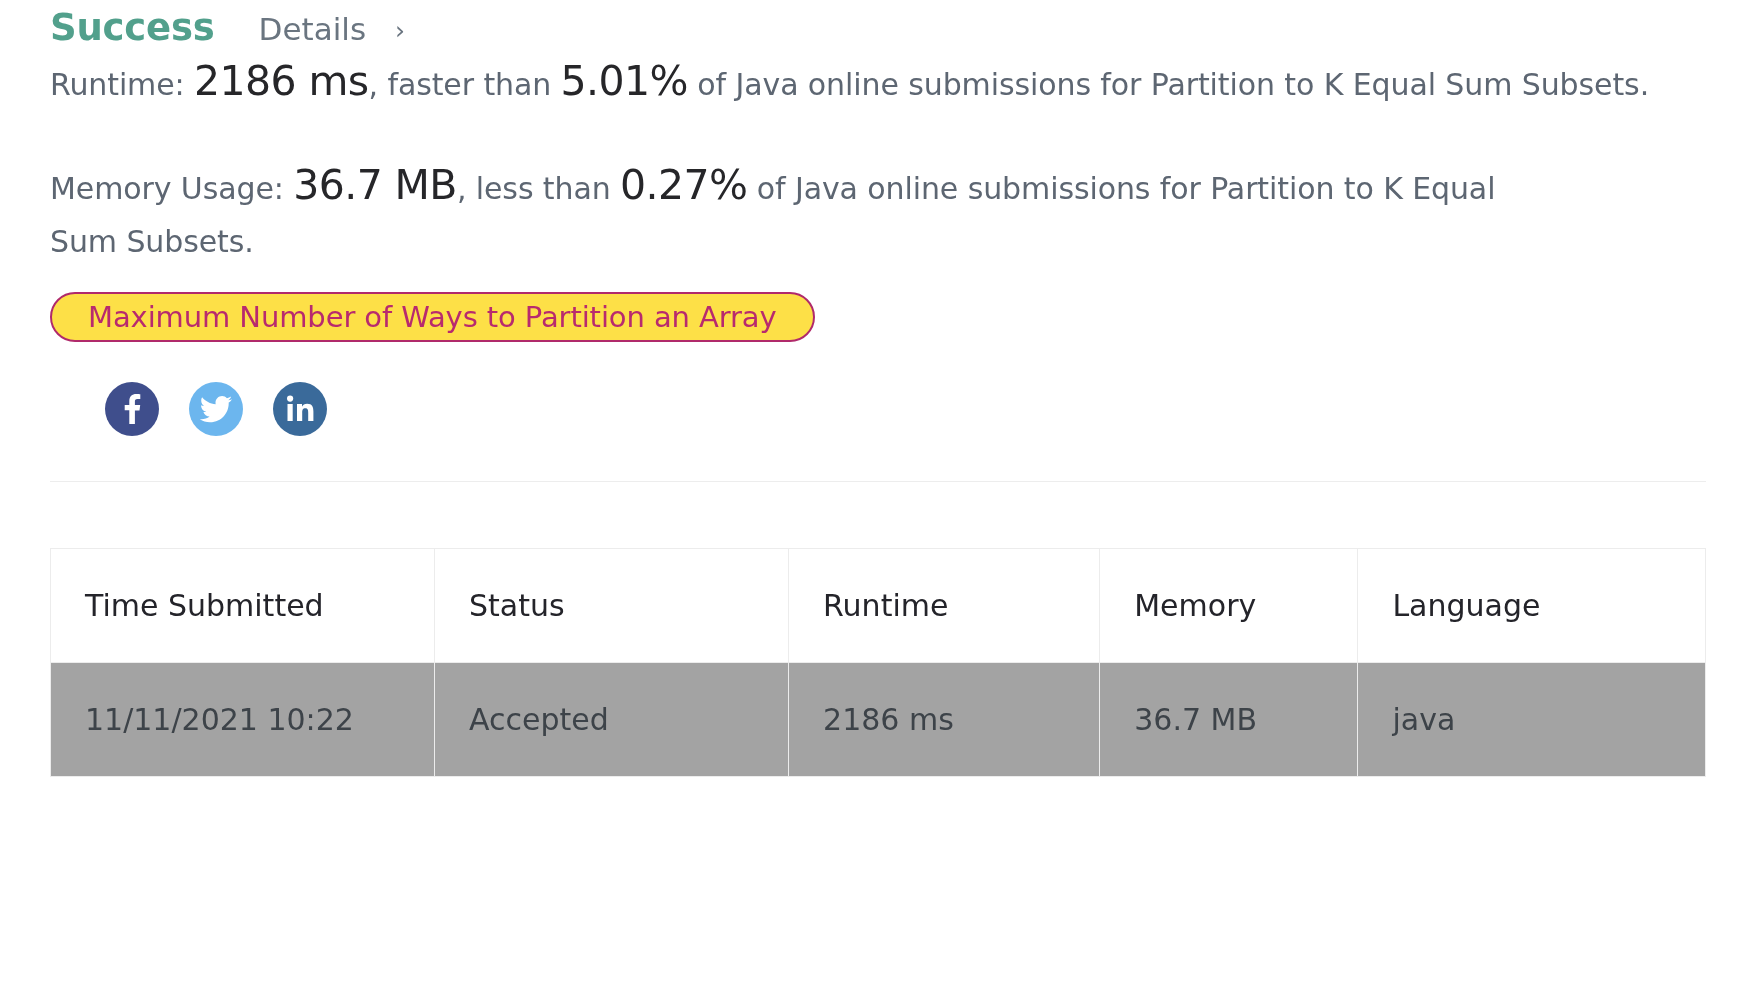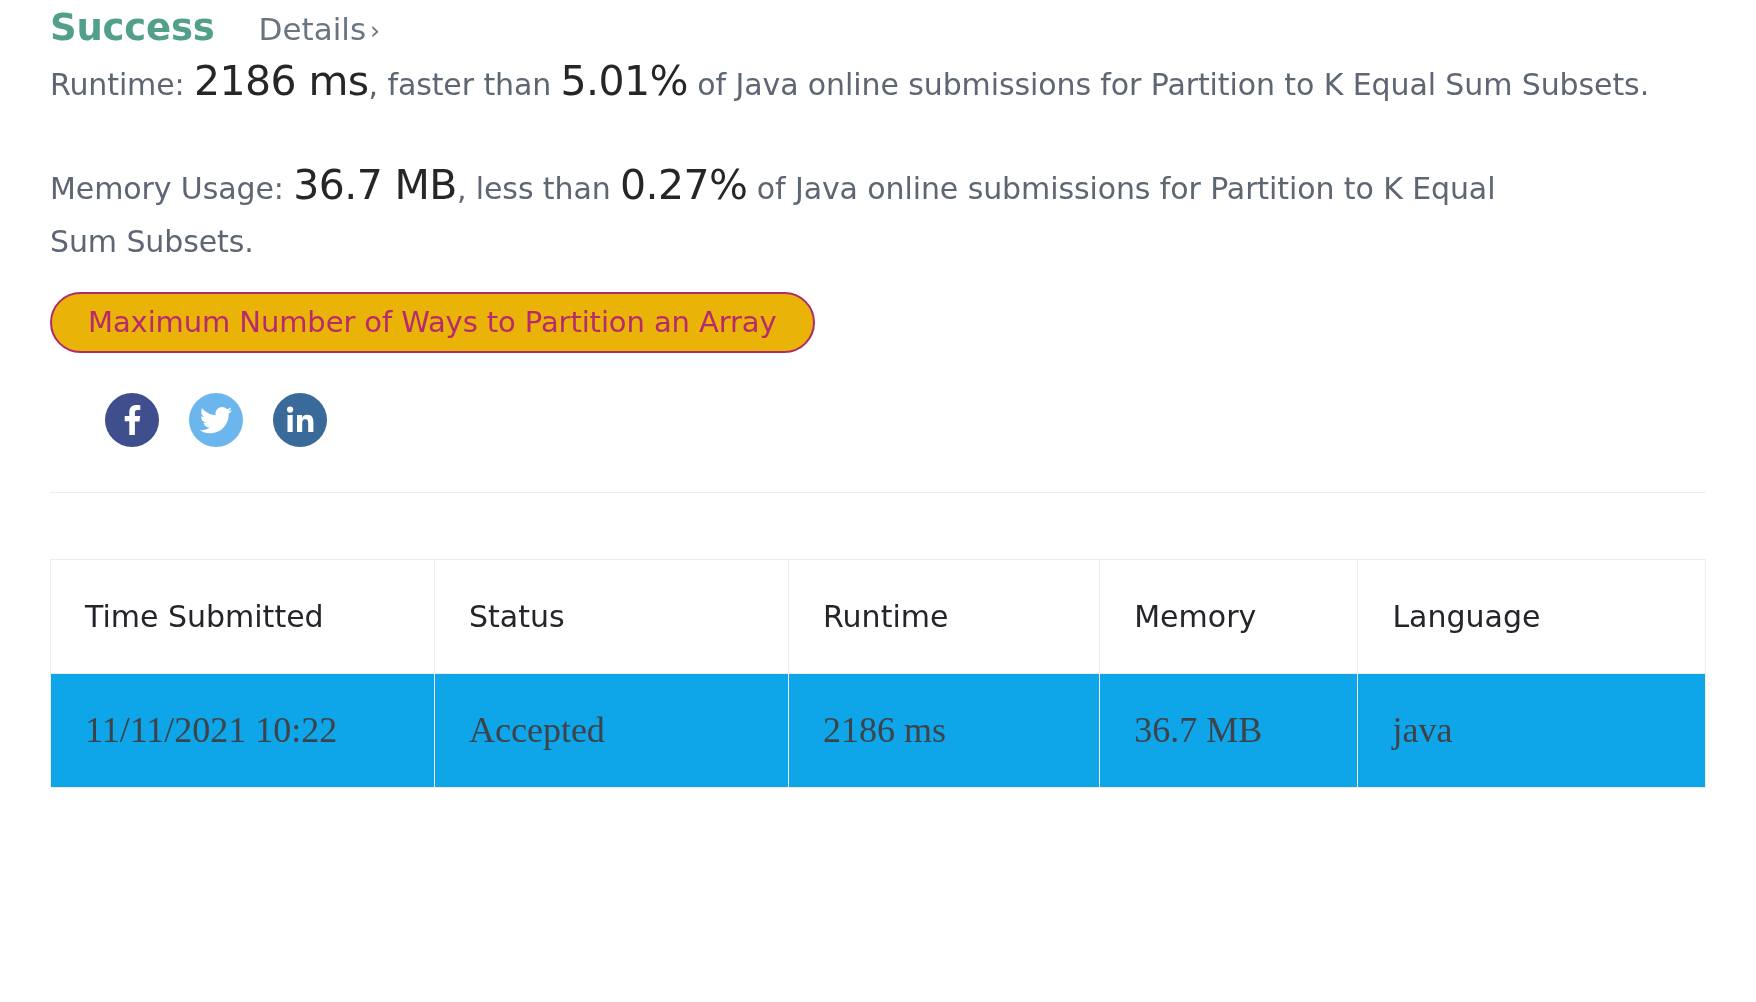--- a/index.html
+++ b/index.html
@@ -32,21 +32,21 @@
   }
   .status-title {
     font-size: 37px;
     font-weight: 700;
     letter-spacing: -0.2px;
     line-height: 1.1;
   }
   .details-link {
     display: inline-flex;
     align-items: baseline;
-    gap: 4px;
+    gap: 29px;
     font-size: 31px;
     color: #6a7580;
     cursor: pointer;
   }
   .chevron {
     font-size: 25px;
     color: #6a7580;
     position: relative;
     top: -1px;
   }
@@ -75,25 +75,25 @@
   .challenge-list {
     margin-top: 26px;
     display: flex;
     flex-wrap: wrap;
     gap: 18px;
   }
   .challenge-tag {
     display: inline-flex;
     align-items: center;
     justify-content: center;
-    height: 61px;
+    height: 50px;
     padding: 12px 36px;
     border: 2px solid #b02a6b;
     border-radius: 34px;
-    background: #eab308;
+    background: #fde047;
     color: #b82a6e;
     font-size: 29px;
     letter-spacing: -0.1px;
     cursor: pointer;
     box-sizing: border-box;
     white-space: nowrap;
   }
 
   
   .share-row {
@@ -152,24 +152,23 @@
     box-sizing: border-box;
     overflow: hidden;
     white-space: nowrap;
   }
   table.submissions th {
     background: #ffffff;
     color: #24242a;
     font-size: 30px;
   }
   table.submissions td {
-    background: #0ea5e9;
+    background: #a3a3a3;
     color: #3d4349;
-    font-size: 36px;
-    font-family: Liberation Serif, serif;
+    font-size: 30px;
   }
   td.status-accepted { color: #3f9480; }
   col.c-time { width: 23.2%; }
   col.c-status { width: 21.4%; }
   col.c-runtime { width: 18.8%; }
   col.c-memory { width: 15.6%; }
   col.c-lang { width: 21.0%; }
 </style>
 </head>
 <body>

